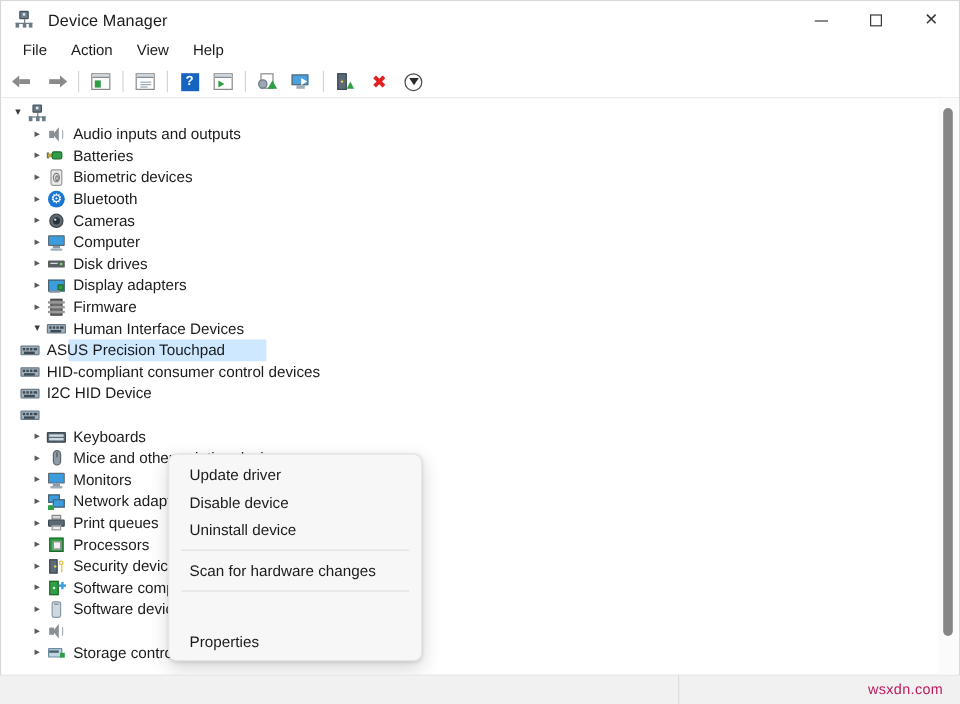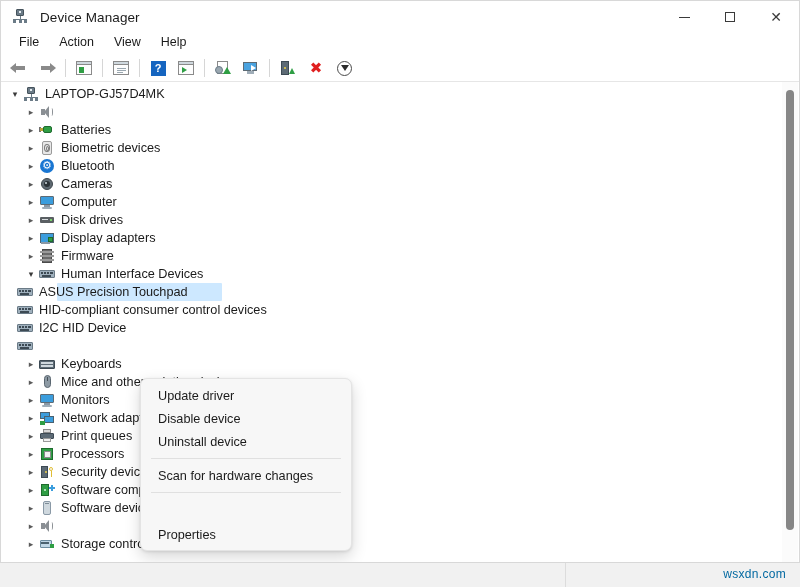--- a/index.html
+++ b/index.html
@@ -233,21 +233,21 @@
     position: absolute;
     left: 565px; top: 0;
     width: 1px; height: 24px;
     background: #dcdcdc;
   }
   .watermark {
     position: absolute;
     right: 14px;
     top: 4px;
     font-size: 12px;
-    color: #0369a1;
+    color: #be185d;
     letter-spacing: 0.3px;
   }
 
   
   .ic { position: absolute; }
 
   
   .mon-screen { left:1px; top:2px; width:14px; height:9px; background:#3b9ddd; border:1px solid #5d6b75; box-sizing:border-box; border-radius:1px;}
   .mon-base   { left:5px; top:11px; width:6px; height:2px; background:#8a99a6;}
   .mon-foot   { left:3px; top:13px; width:10px; height:2px; background:#9fadb8; border-radius:1px;}
@@ -519,30 +519,30 @@
           <span class="chev open">▾</span>
           <span class="ico">
             <span class="ic rc-box"></span>
               <span class="ic rc-dot"></span>
               <span class="ic rc-stem"></span>
             <span class="ic rc-bar"></span>
               <span class="ic rc-n1"></span>
               <span class="ic rc-n2"></span>
               <span class="ic rc-n3"></span>
           </span>
-          <span class="label">LAPTOP-GJ57D4MK</span>
         </div>
 
         <div class="row lv1">
           <span class="chev">▸</span>
           <span class="ico">
             <span class="ic spk-body"></span>
               <span class="ic spk-cone"></span>
               <span class="ic spk-w1"></span>
           </span>
+          <span class="label">Audio inputs and outputs</span>
         </div>
 
         <div class="row lv1">
           <span class="chev">▸</span>
           <span class="ico">
             <span class="ic bat-tip"></span>
               <span class="ic bat-plug"></span>
               <span class="ic bat-body"></span>
           </span>
           <span class="label">Batteries</span>

